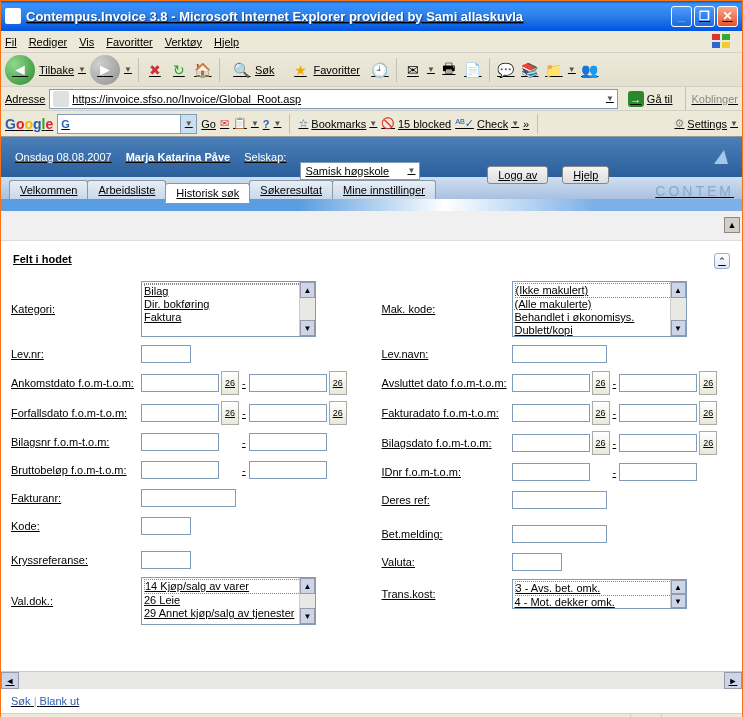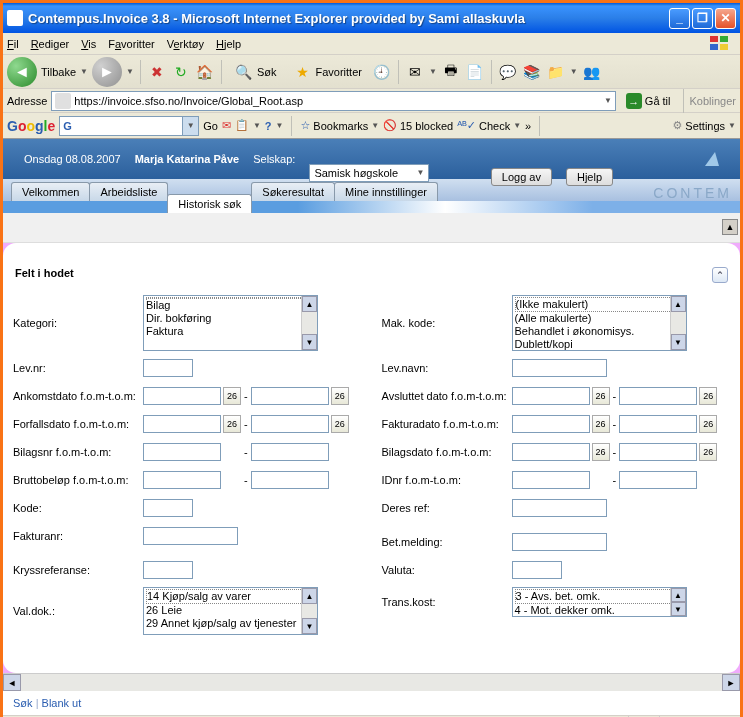--- a/index.html
+++ b/index.html
@@ -1,17 +1,17 @@
 <!DOCTYPE html>
 <html><head>
 <meta charset="utf-8">
 <style>
 * { box-sizing: border-box; margin: 0; padding: 0; }
 body { font-family: Tahoma, Arial, sans-serif; font-size: 11px; background: #ece9d8; overflow: hidden; }
-.window { width: 743px; height: 717px; border: 3px solid #f97316; background: #f0abfc; }
+.window { width: 743px; height: 717px; border: 1px solid #f97316; background: #f0abfc; text-decoration: underline; }
 .titlebar { height: 30px; background: linear-gradient(to bottom, #0058e6 0%, #1f77e0 5%, #3a93ff 10%, #2b7fe8 50%, #0054e3 100%); display: flex; align-items: center; padding: 0 4px; color: #fff; }
 .titlebar-icon { width: 16px; height: 16px; background: #fff; margin-right: 5px; border-radius: 2px; }
 .titlebar-text { flex: 1; font-weight: bold; font-size: 13px; text-shadow: 1px 1px 1px rgba(0,0,0,0.4); }
 .titlebar-buttons { display: flex; gap: 2px; }
 .titlebar-btn { width: 21px; height: 21px; border: 1px solid #fff; border-radius: 3px; display: flex; align-items: center; justify-content: center; font-weight: bold; font-size: 12px; color: #fff; }
 .min-btn, .max-btn { background: linear-gradient(to bottom, #4a9cff, #1e6ad8); }
 .close-btn { background: linear-gradient(to bottom, #f5a78e, #e4522a); }
 .menubar { height: 22px; background: #ece9d8; display: flex; align-items: center; padding: 0 4px; gap: 12px; font-size: 11px; border-bottom: 1px solid #d4d0c8; }
 .menubar > span { cursor: default; }
 .menubar > span u { text-decoration: underline; }
@@ -28,49 +28,49 @@
 .addr-input { flex: 1; height: 20px; border: 1px solid #7f9db9; background: #fff; display: flex; align-items: center; padding: 0 3px; }
 .addr-input span.ico { width: 16px; height: 16px; background:#e0e0e0; border-radius:2px; margin-right:3px;}
 .go-btn { display: flex; align-items: center; gap: 3px; padding: 2px 6px; }
 .googlebar { height: 26px; background: #ece9d8; display: flex; align-items: center; padding: 0 4px; gap: 4px; border-bottom: 1px solid #999; font-size: 11px; }
 .g-logo { font-weight: bold; font-size: 14px; }
 .g-logo .b{color:#2a5db0;} .g-logo .r{color:#d23;} .g-logo .y{color:#eb0;} .g-logo .g{color:#2a2;}
 .g-search { width: 140px; height: 20px; border: 1px solid #7f9db9; background: #fff; display:flex; align-items:center; }
 .g-drop { width: 16px; background:#cde; height:100%; border-left:1px solid #7f9db9; display:flex;align-items:center;justify-content:center;}
 .g-sep { width: 1px; height: 20px; background: #c0c0b8; margin: 0 4px; }
 .g-item { display: flex; align-items: center; gap: 3px; }
-.content-header { height: 40px; background: linear-gradient(to bottom, #4a7fb8, #2b5f9c); display: flex; align-items: center; padding: 0 21px; gap: 14px; color: #fff; font-size: 11px; }
+.content-header { height: 40px; background: linear-gradient(to bottom, #4a7fb8, #2b5f9c); display: flex; align-items: center; padding: 0 14px; gap: 14px; color: #fff; font-size: 11px; }
 .selskap-select { height: 18px; border: 1px solid #7f9db9; background: #fff; color: #000; padding: 0 4px; display:flex; align-items:center; min-width:120px;margin-top:27px; }
 .hdr-btn { background: linear-gradient(to bottom, #f5f5f5, #ddd); border: 1px solid #888; border-radius: 3px; padding: 2px 10px; color: #000; margin-top: 36px; }
 .logo-area { margin-left: auto; color: #d4e4f0; font-size: 14px; letter-spacing: 3px; display:flex; align-items:center; gap:6px; }
 .logo-triangle { width:0; height:0; border-left: 10px solid transparent; border-right: 4px solid transparent; border-bottom: 14px solid #a0c8e8; }
 .tabs { height: 22px; background: linear-gradient(to bottom, #d0dff0, #a8c0e0); display: flex; align-items: flex-end; padding: 0 8px; gap: 0; }
 .tab { padding: 3px 10px; border: 1px solid #8899aa; border-bottom: none; background: linear-gradient(to bottom, #e8eef5, #c8d8e8); font-size: 11px; border-radius: 3px 3px 0 0; margin-right:-1px; }
-.tab.active { background: #fff; border-bottom: 1px solid #fff; position:relative; top:13px;margin-top:42px; }
+.tab.active { background: #fff; border-bottom: 1px solid #fff; position:relative; top:4px;margin-top:42px; }
 .sky-strip { height: 12px; background: linear-gradient(to right, #5a9de0 40%, #ffffff 60%, #7db0e8 80%); }
 .gray-strip { height: 30px; background: #f0f0f0; border-bottom: 1px solid #ddd; position:relative; }
 .gray-strip .scroll-up { position:absolute; right:2px; top:6px; width:16px; height:16px; background:#d4d0c8; border:1px solid #888; display:flex;align-items:center;justify-content:center; font-size:9px;}
-.form-area { background: #fff; padding: 20px 10px; height: 430px; overflow: hidden; border-radius: 13px; }
+.form-area { background: #fff; padding: 8px 10px; height: 430px; overflow: hidden; }
 .section-header { font-weight: bold; font-size: 11px; padding: 4px 2px; margin-bottom: 8px; display:flex; justify-content:space-between; }
 .collapse-btn { width: 16px; height:16px; border:1px solid #99aacc; border-radius:3px; background:linear-gradient(to bottom,#fff,#dde8f5); display:flex;align-items:center;justify-content:center; font-size:9px; color:#556;}
 .form-cols { display: flex; gap: 20px; }
 .col { flex: 1; }
 .row { display: flex; align-items: center; margin-bottom: 6px; min-height: 22px; }
 .lbl { width: 130px; font-size: 11px; color: #000; }
 .field { height: 18px; border: 1px solid #7f9db9; background: #fff; }
 .field.short { width: 50px; }
 .field.med { width: 95px; }
 .field.date { width: 78px; }
 .listbox { width: 175px; height: 56px; border: 1px solid #7f9db9; background: #fff; overflow: hidden; position:relative; font-size:11px; }
 .listbox .items { padding: 1px 2px; line-height: 13px; }
 .listbox .items div:first-child { border: 1px dotted #888; }
 .listbox .sb { position:absolute; right:0; top:0; width:16px; height:100%; background:#e8e8e4; border-left:1px solid #ccc; display:flex; flex-direction:column; }
 .listbox .sb .arr { height:16px; background:#cdd6e8; border:1px solid #99a; display:flex;align-items:center;justify-content:center; font-size:8px; }
 .listbox .sb .track { flex:1; }
-.cal-icon { width: 18px; height: 18px; display:inline-flex; align-items:center; justify-content:center; border:1px solid #aaa; background:linear-gradient(to bottom,#fff,#e8e8d8); font-size:9px; margin-left:2px;}
+.cal-icon { width: 18px; height: 24px; display:inline-flex; align-items:center; justify-content:center; border:1px solid #aaa; background:linear-gradient(to bottom,#fff,#e8e8d8); font-size:9px; margin-left:2px;}
 .dash { padding: 0 3px; }
 .hscroll { height: 18px; background: #e8e8e4; border-top: 1px solid #ccc; display:flex; }
 .hscroll .arr { width:18px; background:#cdd6e8; border:1px solid #99a; display:flex;align-items:center;justify-content:center; font-size:9px;}
 .hscroll .track { flex:1; }
 .bottom-links { padding: 6px 10px; background: #fff; font-size: 11px; }
 .bottom-links a { color: #2a5db0; text-decoration: none; cursor:pointer; }
 .statusbar { height: 22px; background: #ece9d8; border-top: 1px solid #d4d0c8; display:flex; align-items:center; padding: 0 6px; font-size:11px; }
 .statusbar .spacer { flex:1; }
 .statusbar .pane { border-left:1px solid #ccc; padding: 0 8px; display:flex; align-items:center; gap:4px; height:100%; }
 </style>
@@ -270,26 +270,26 @@
             <span class="dash" style="margin-left:20px;">-</span>
             <div class="field date"></div>
           </div>
         <div class="row">
             <div class="lbl">Bruttobeløp f.o.m-t.o.m:</div>
             <div class="field date"></div>
             <span class="dash" style="margin-left:20px;">-</span>
             <div class="field date"></div>
           </div>
         <div class="row">
+            <div class="lbl">Fakturanr:</div>
+            <div class="field med"></div>
+          </div>
+        <div class="row">
             <div class="lbl">Kode:</div>
             <div class="field short"></div>
-          </div>
-        <div class="row">
-            <div class="lbl">Fakturanr:</div>
-            <div class="field med"></div>
           </div>
         <div class="row" style="margin-top:12px;">
             <div class="lbl">Kryssreferanse:</div>
             <div class="field short"></div>
           </div>
         <div class="row">
             <div class="lbl">Val.dok.:</div>
           <div class="listbox" style="height:48px;">
             <div class="items">
               <div>14 Kjøp/salg av varer</div>

